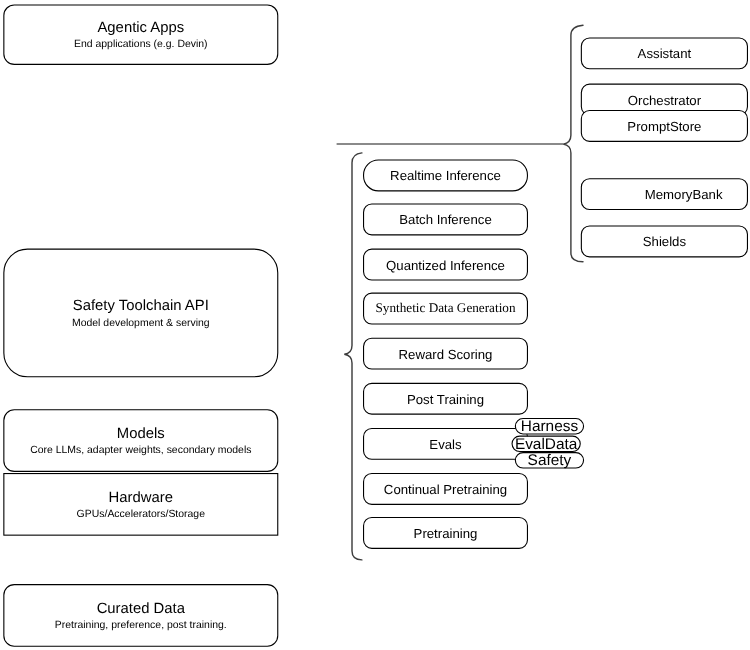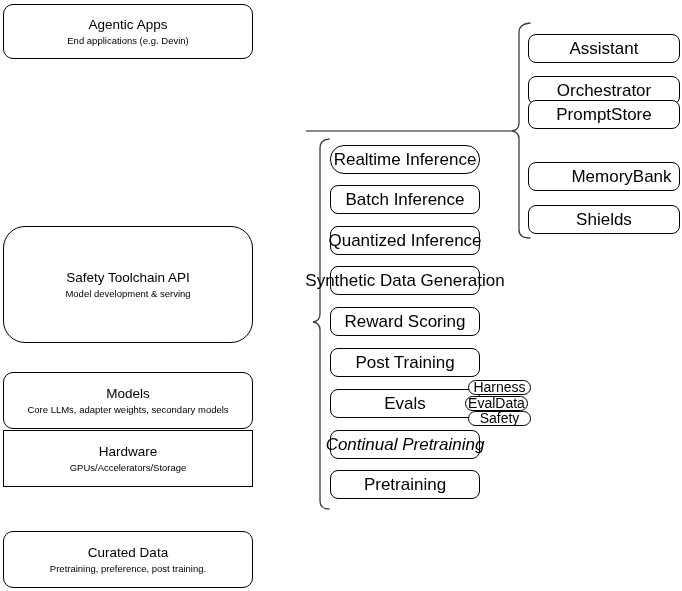--- a/index.html
+++ b/index.html
@@ -61,21 +61,21 @@
   }
   .mbox, .rbox {
     position: absolute;
     height: 29px;
     background: var(--fill);
     border: 1.3px solid var(--border);
     border-radius: 8px;
     display: flex;
     align-items: center;
     justify-content: center;
-    font-size: 17px;
+    font-size: 12px;
     white-space: nowrap;
     text-align: right;
   }
   .mbox { left: 330px; width: 150px; }
   .rbox { left: 528px; width: 152px; }
   .pill {
     position: absolute;
     width: 63px;
     height: 15px;
     background: var(--fill);
@@ -118,25 +118,25 @@
     <div class="bsub">GPUs/Accelerators/Storage</div>
   </div>
   <div class="lbox" style="top:531px;height:57px;border-radius:10px;">
     <div class="btitle">Curated Data</div>
     <div class="bsub">Pretraining, preference, post training.</div>
   </div>
 
   <div class="mbox" style="top:145px;border-radius:14px;">Realtime Inference</div>
   <div class="mbox" style="top:185px;">Batch Inference</div>
   <div class="mbox" style="top:226px;">Quantized Inference</div>
-  <div class="mbox" style="top:266px;">Synthetic Data Generation</div>
+  <div class="mbox" style="top:266px;font-family:Liberation Serif, serif;">Synthetic Data Generation</div>
   <div class="mbox" style="top:307px;">Reward Scoring</div>
   <div class="mbox" style="top:348px;">Post Training</div>
   <div class="mbox" style="top:389px;">Evals</div>
-  <div class="mbox" style="top:430px;font-style:italic;">Continual Pretraining</div>
+  <div class="mbox" style="top:430px;">Continual Pretraining</div>
   <div class="mbox" style="top:470px;">Pretraining</div>
 
   <div class="pill" style="left:468px;top:380px;">Harness</div>
   <div class="pill" style="left:465px;top:396px;">EvalData</div>
   <div class="pill" style="left:468px;top:411px;">Safety</div>
 
   <div class="rbox" style="top:34px;">Assistant</div>
   <div class="rbox" style="top:76px;">Orchestrator</div>
   <div class="rbox" style="top:100px;">PromptStore</div>
   <div class="rbox" style="top:162px;padding-left:35px;">MemoryBank</div>

